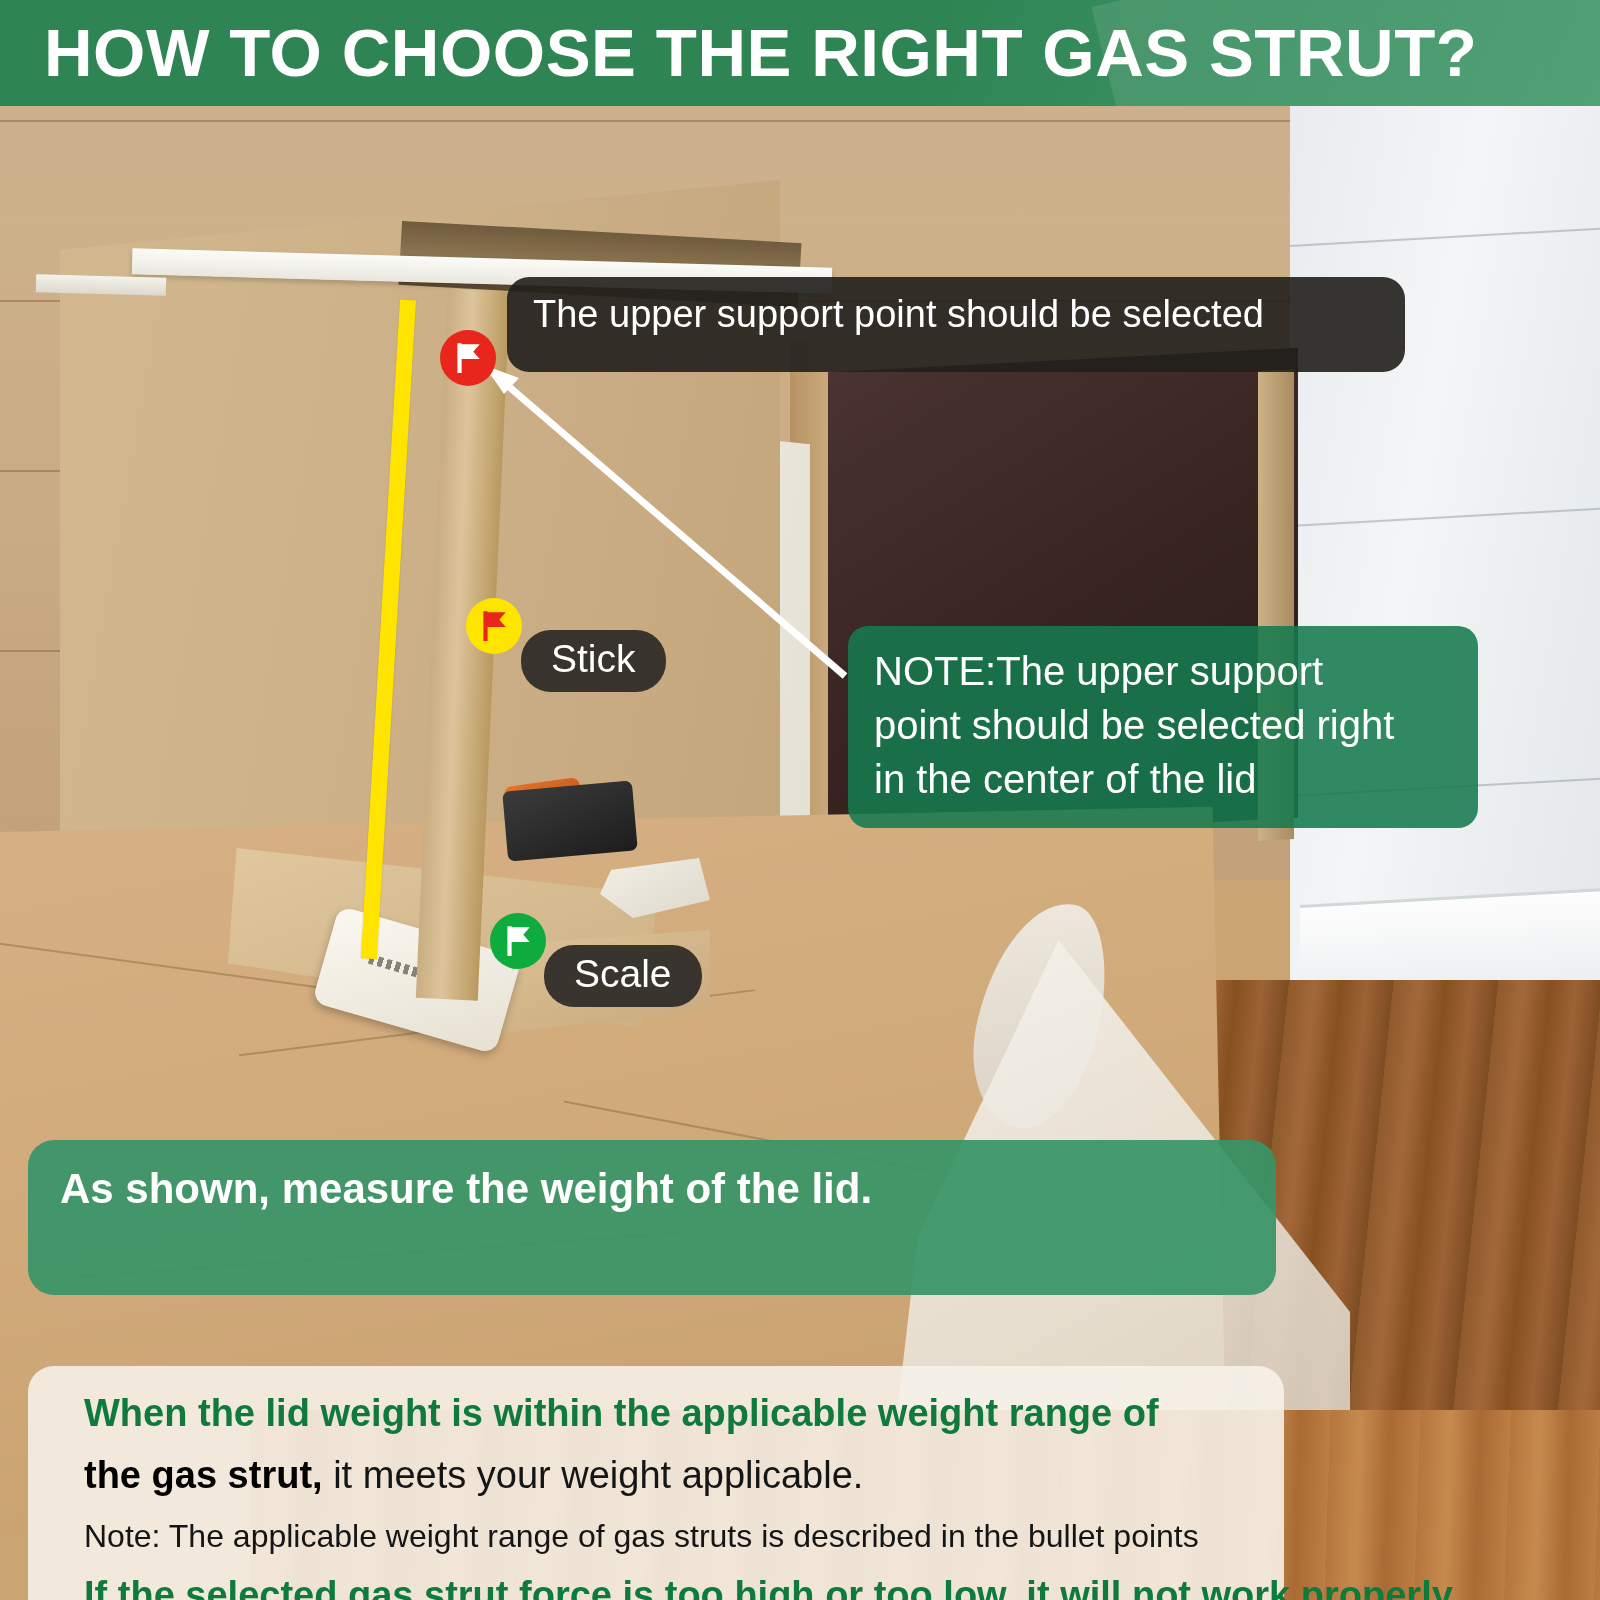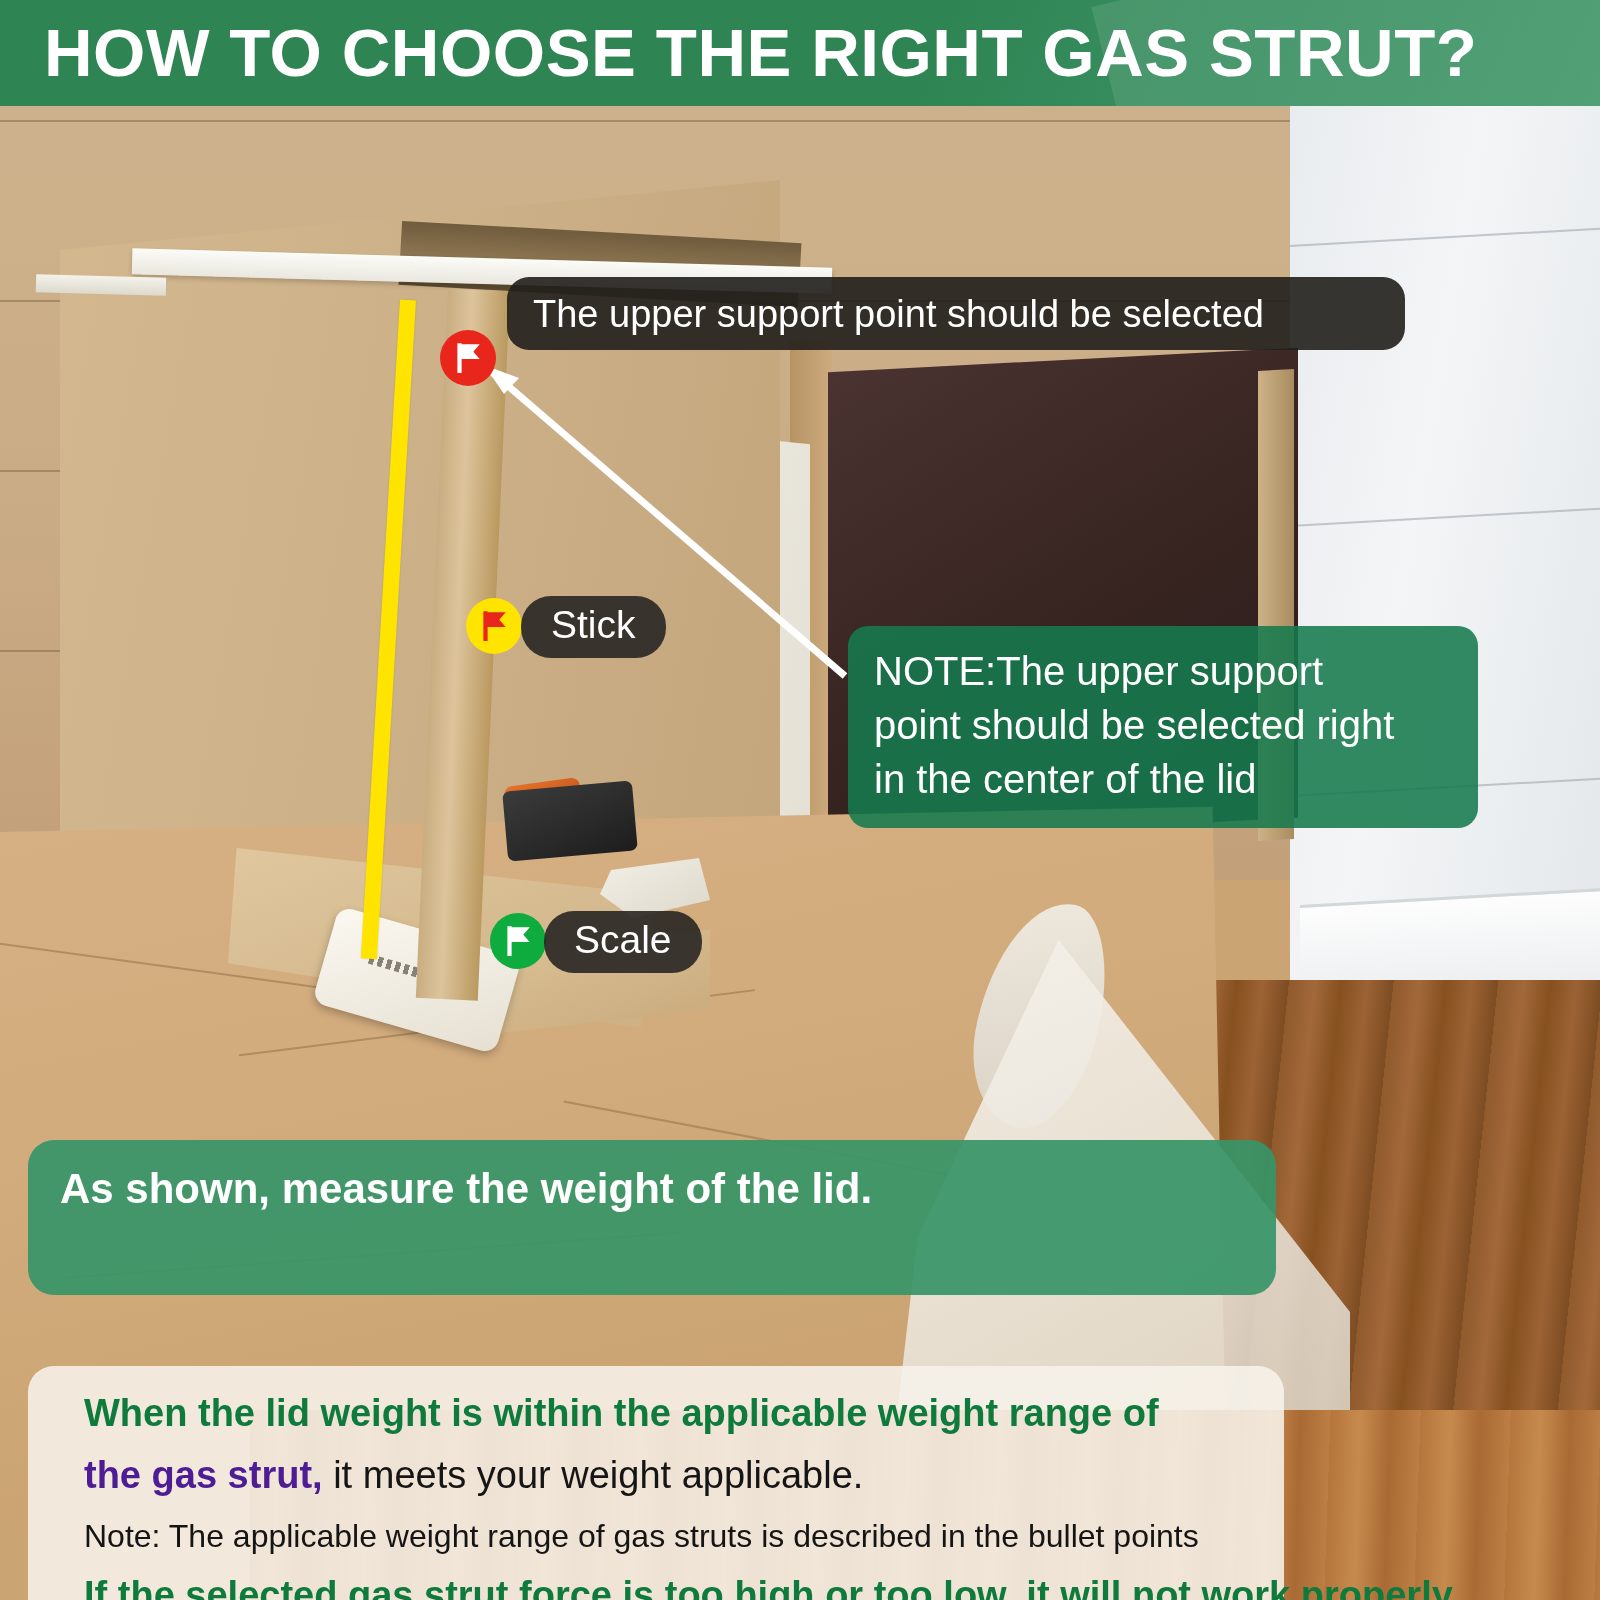--- a/index.html
+++ b/index.html
@@ -210,21 +210,21 @@
     white-space:nowrap;
     line-height:82px;
   }
 
   
   .tip-dark {
     position:absolute;
     left:507px; top:277px; width:898px;
     background:rgba(33,31,28,.90);
     border-radius:22px;
-    padding:14px 26px 12px 26px;
+    padding:14px 26px 34px 26px;
     color:#ffffff;
     font-size:38px;
     line-height:47px;
     font-weight:normal;
   }
 
   
   .marker {
     position:absolute;
     width:56px; height:56px;
@@ -238,20 +238,21 @@
 
   .pill {
     position:absolute;
     background:rgba(40,38,35,.90);
     color:#fff;
     border-radius:30px;
     padding:6px 30px 10px 30px;
     font-size:39px;
     line-height:46px;
     white-space:nowrap;
+    margin-top:34px;
   }
   .pill-stick { left:521px; top:596px; }
   .pill-scale { left:544px; top:911px; }
 
   
   .arrow-svg {
     position:absolute; left:0; top:0; width:1600px; height:1600px;
     pointer-events:none;
   }
 
@@ -287,21 +288,21 @@
   .white-box {
     position:absolute;
     left:28px; top:1366px; width:1256px; height:262px;
     background:rgba(247,243,235,.88);
     border-radius:26px;
     padding:16px 0 0 56px;
   }
   .wb-line { display:block; white-space:nowrap; }
   .wb-l1 { font-size:38px; line-height:62px; font-weight:bold; color:#0e7a3c; }
   .wb-l2 { font-size:38px; line-height:62px; color:#151515; }
-  .wb-l2 b { color:#4c1d95; }
+  .wb-l2 b { color:#000000; }
   .wb-l3 { font-size:32px; line-height:60px; color:#151515; }
   .wb-l4 { font-size:38px; line-height:58px; font-weight:bold; color:#0e7a3c; }
 </style>
 </head>
 <body>
 
 <div id="canvas">
 
   <div class="photo">
 

